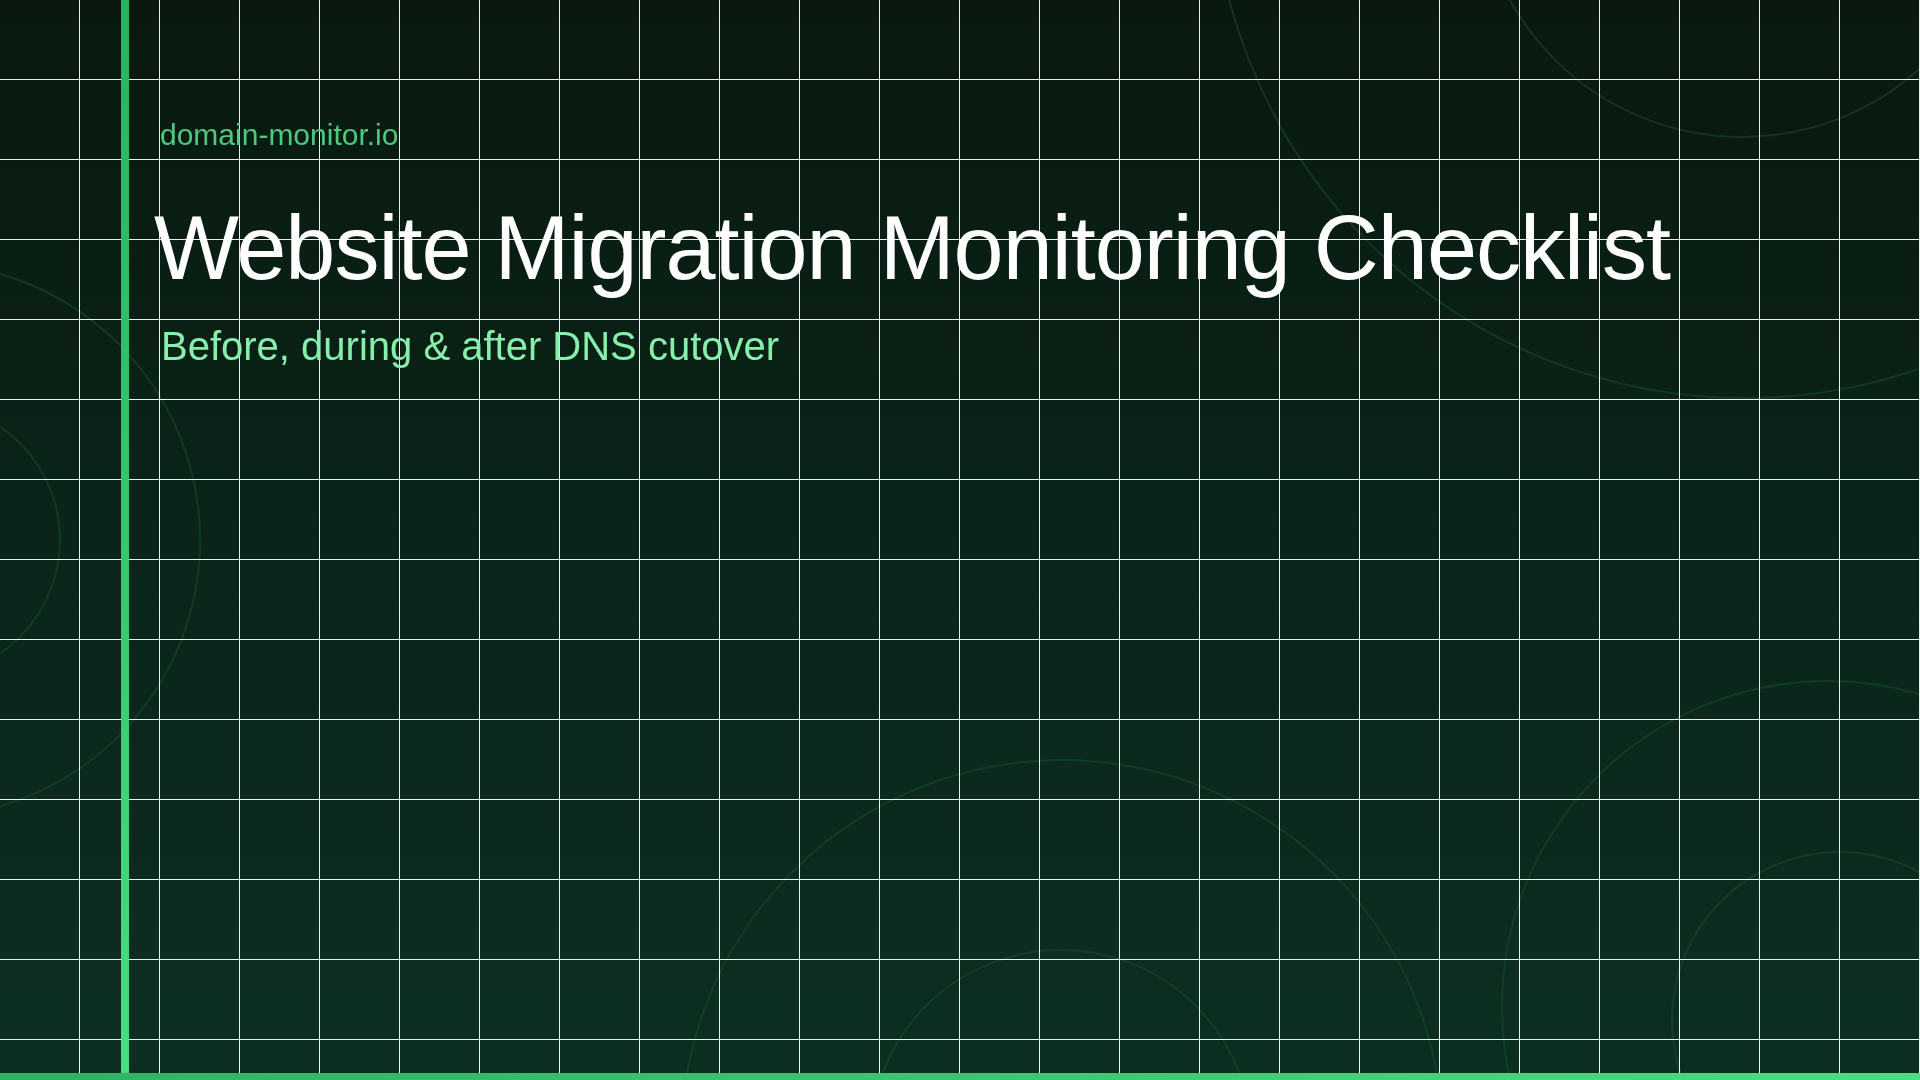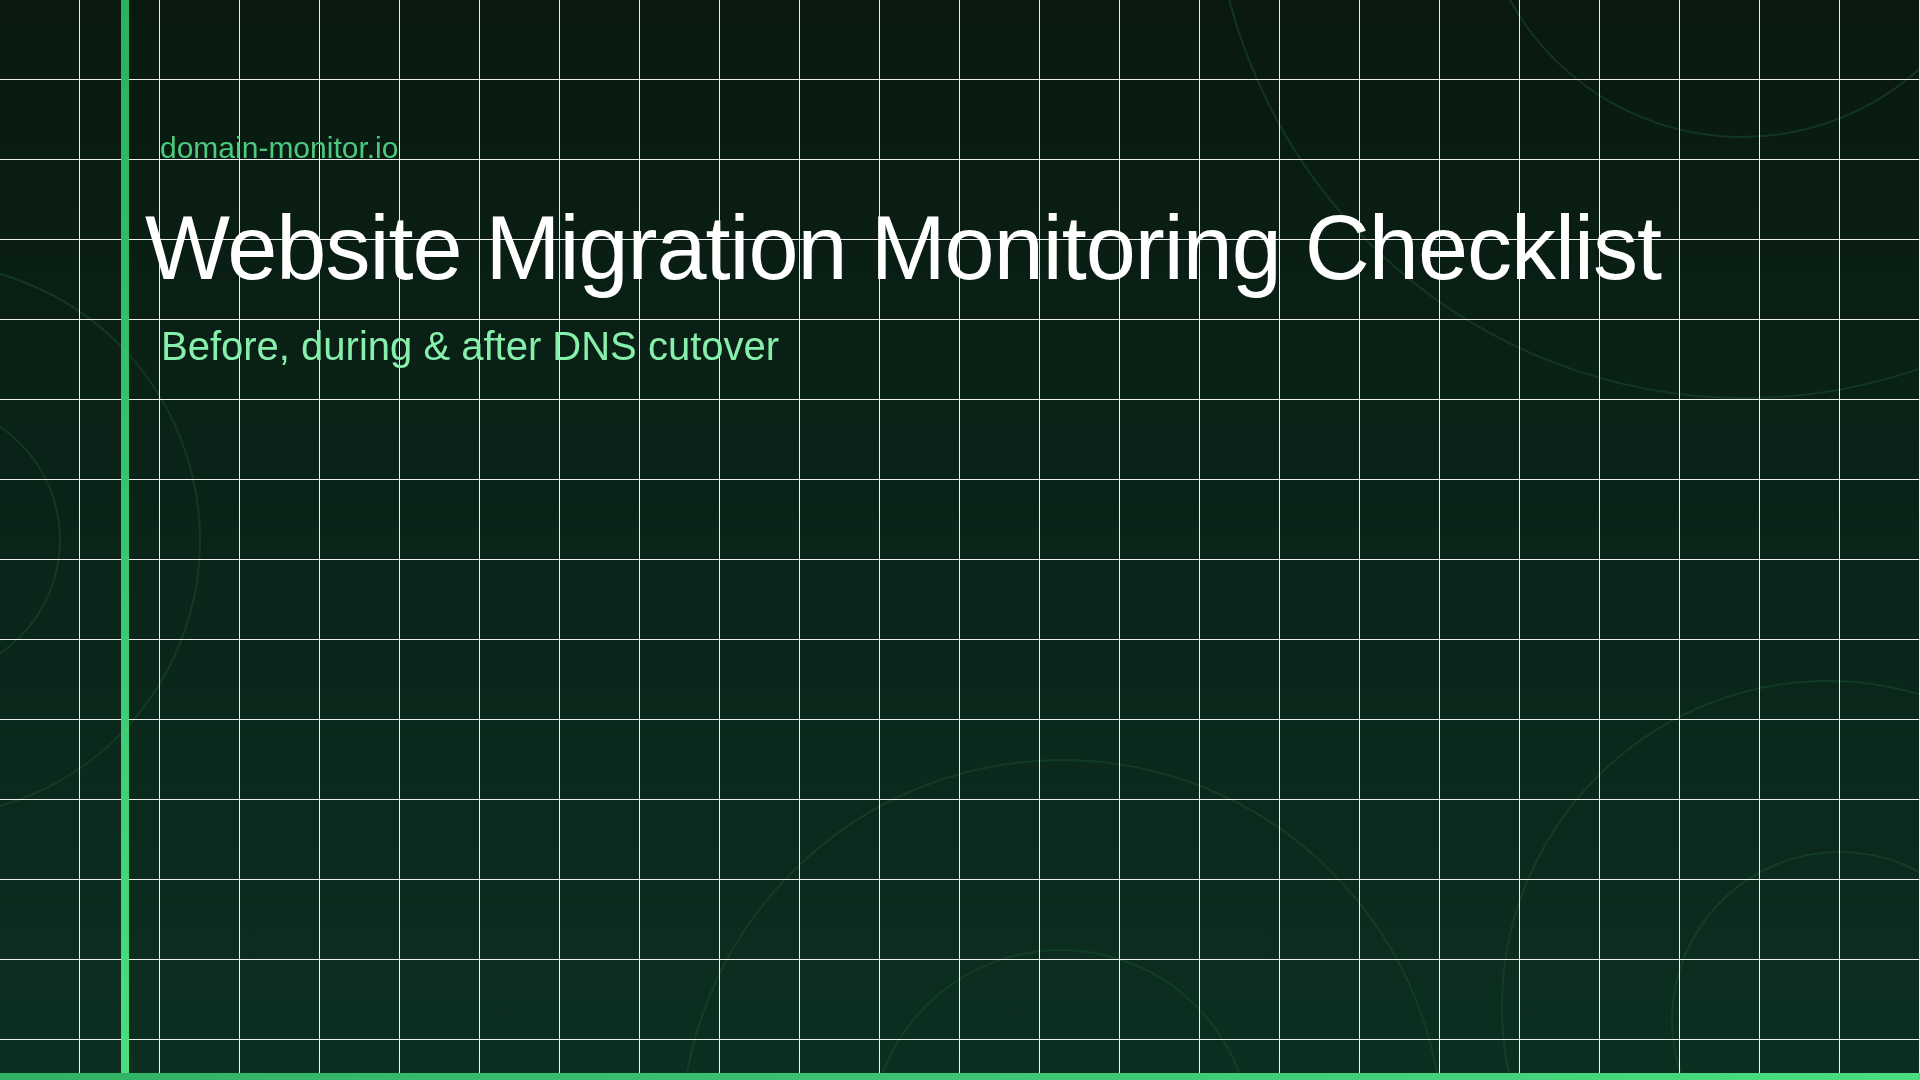--- a/index.html
+++ b/index.html
@@ -43,29 +43,29 @@
       position: absolute;
       left: 0;
       top: 1073px;
       width: 1920px;
       height: 7px;
       background: linear-gradient(90deg, #2fb263 0%, #3cc472 50%, #4ade80 100%);
     }
     .domain {
       position: absolute;
       left: 160px;
-      top: 133px;
+      top: 120px;
       font-size: 30px;
       line-height: 30px;
       color: #4cc97f;
       white-space: nowrap;
     }
     .title {
       position: absolute;
-      left: 145px;
+      left: 154px;
       top: 203px;
       font-size: 90px;
       line-height: 90px;
       letter-spacing: -1px;
       color: #ffffff;
       white-space: nowrap;
       margin: 0;
       font-weight: normal;
     }
     .subtitle {

